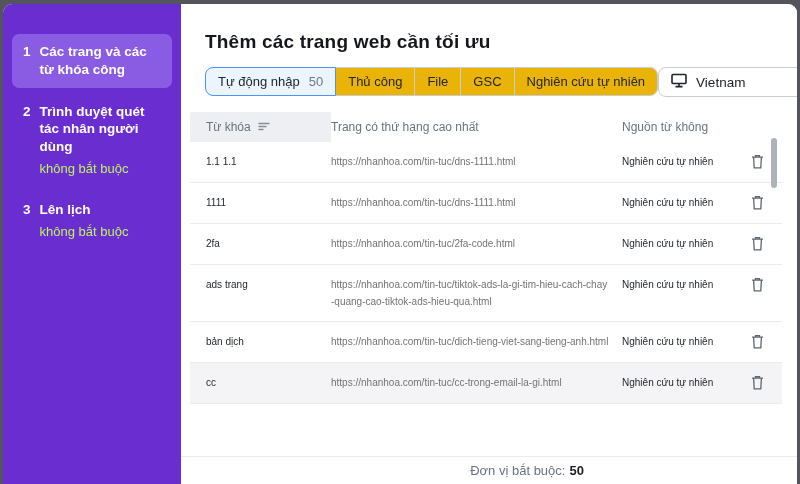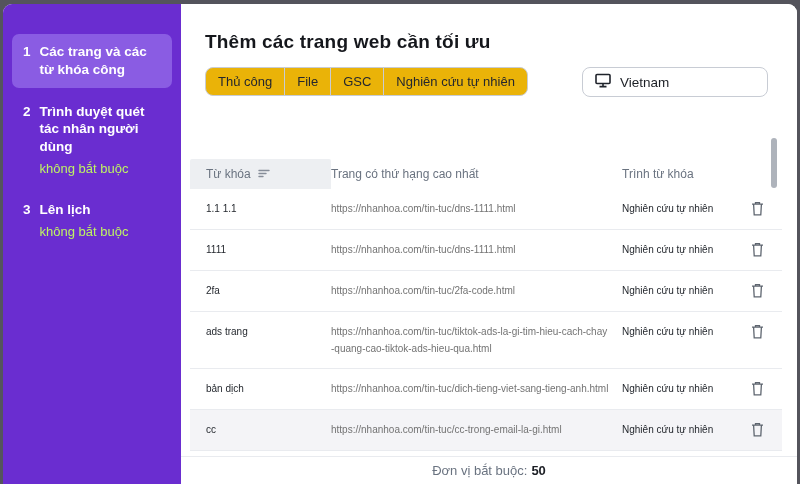--- a/index.html
+++ b/index.html
@@ -55,21 +55,21 @@
   .tab-count:empty { display: none; }
 
   .device-select {
     display: flex; align-items: center; gap: 9px; width: 186px; height: 30px;
     border: 1px solid #c8ccd4; border-radius: 8px; background: #fff;
     padding: 0 12px; font-size: 13.5px; color: #1c1f25; cursor: pointer;
   }
 
   
   .table-wrap { position: absolute; left: 9px; top: 108px; width: 592px; height: 344px; overflow: hidden; }
-  .thead { display: grid; grid-template-columns: 141px 291px 128px 32px; height: 30px; align-items: center; margin-top: 47px; }
+  .thead { display: grid; grid-template-columns: 141px 291px 128px 32px; height: 30px; align-items: center; }
   .th { font-size: 12px; color: #6a7380; }
   .th-keyword {
     background: #edeff2; height: 100%; display: flex; align-items: center;
     padding-left: 16px; gap: 7px; cursor: pointer; border-radius: 2px 2px 0 0;
   }
   .row {
     display: grid; grid-template-columns: 141px 291px 128px 32px;
     border-top: 1px solid #e9ebef; padding: 11px 0; font-size: 10px; color: #1f2329;
   }
   .row:first-child { border-top: none; }
@@ -125,20 +125,23 @@
   </div>
 </nav>
     </aside>
 
     <main class="main">
 
       <h1 class="page-title">Thêm các trang web cần tối ưu</h1>
 
       <div class="toolbar">
         <div class="tabs">
+  <button class="tab selected">
+    <span class="tab-label">Tự động nhập</span><span class="tab-count">50</span>
+  </button>
 
   <button class="tab">
     <span class="tab-label">Thủ công</span>
   </button>
 
   <button class="tab">
     <span class="tab-label">File</span>
   </button>
 
   <button class="tab">
@@ -165,21 +168,21 @@
         <div class="thead">
           <div class="th th-keyword">
             <span>Từ khóa</span>
             <span>
               <svg width="12" height="9" viewBox="0 0 12 9">
                   <path d="M1 1.5 H11 M1 4.5 H8 M1 7.5 H5" stroke="#868d99" stroke-width="1.4" fill="none" stroke-linecap="round"></path>
                 </svg>
             </span>
           </div>
           <div class="th">Trang có thứ hạng cao nhất</div>
-          <div class="th">Trình từ khóa</div>
+          <div class="th">Nguồn từ không</div>
           <div class="th"></div>
         </div>
         <div id="table-body">
   <div class="row">
     <div class="cell-keyword">1.1 1.1</div>
     <div class="cell-url">https://nhanhoa.com/tin-tuc/dns-1111.html</div>
     <div class="cell-source">Nghiên cứu tự nhiên</div>
     <div class="cell-action">
       <button class="trash-btn">
         <span>

